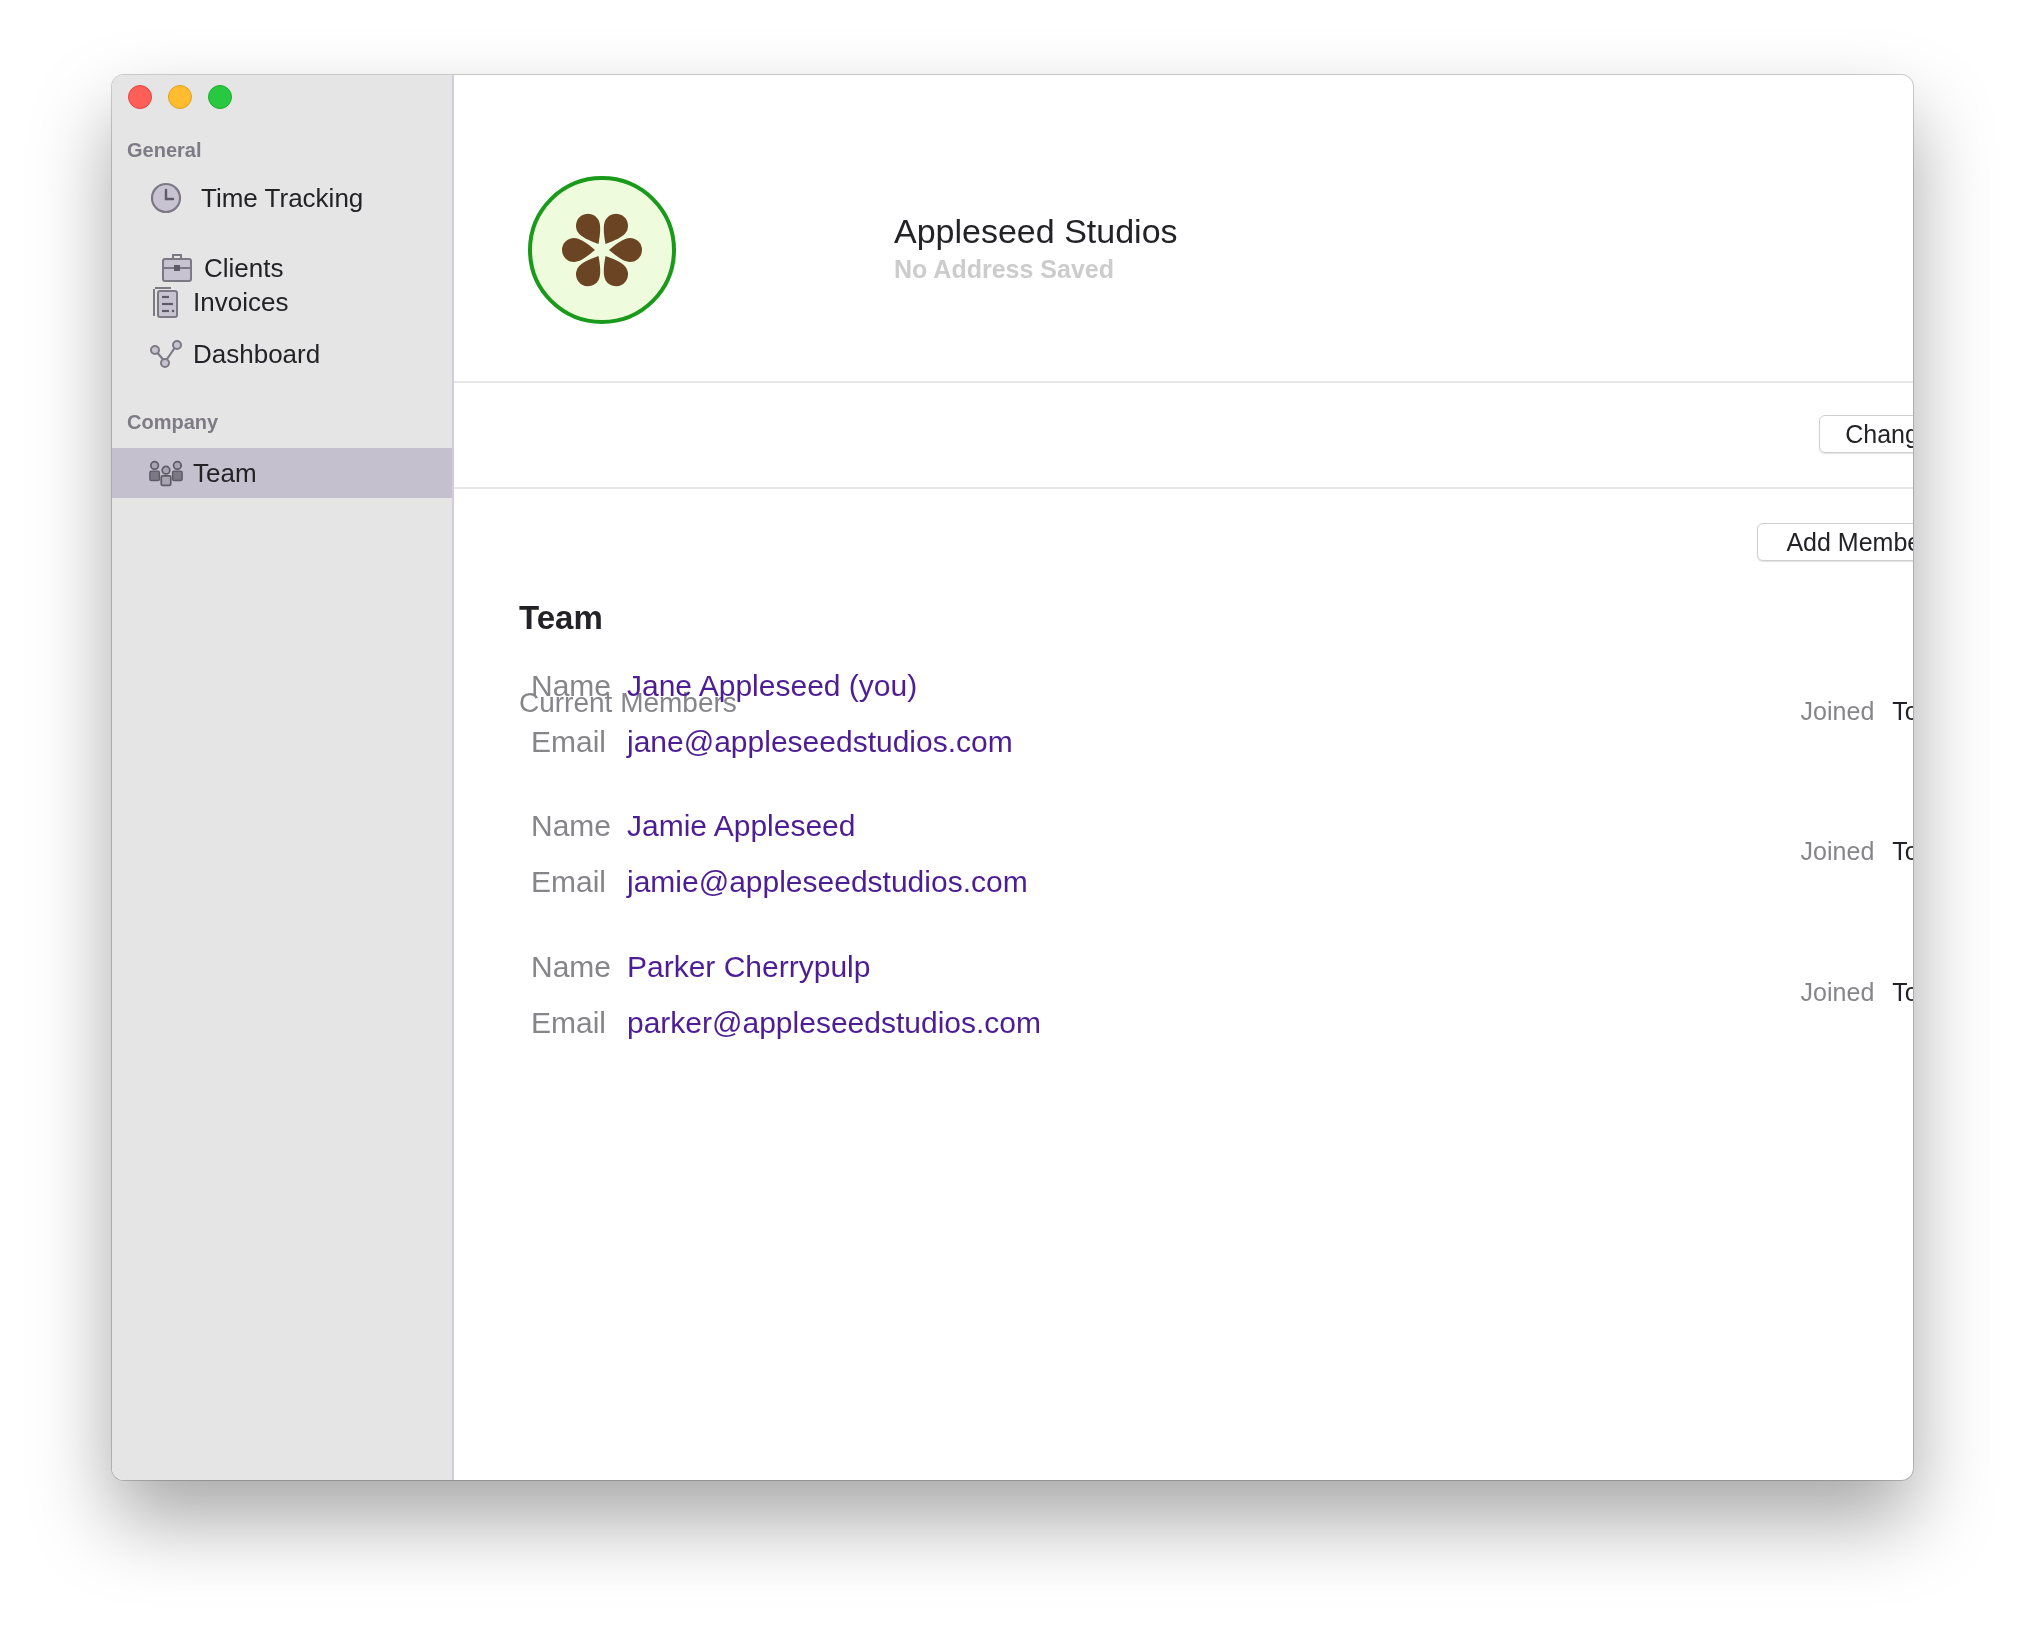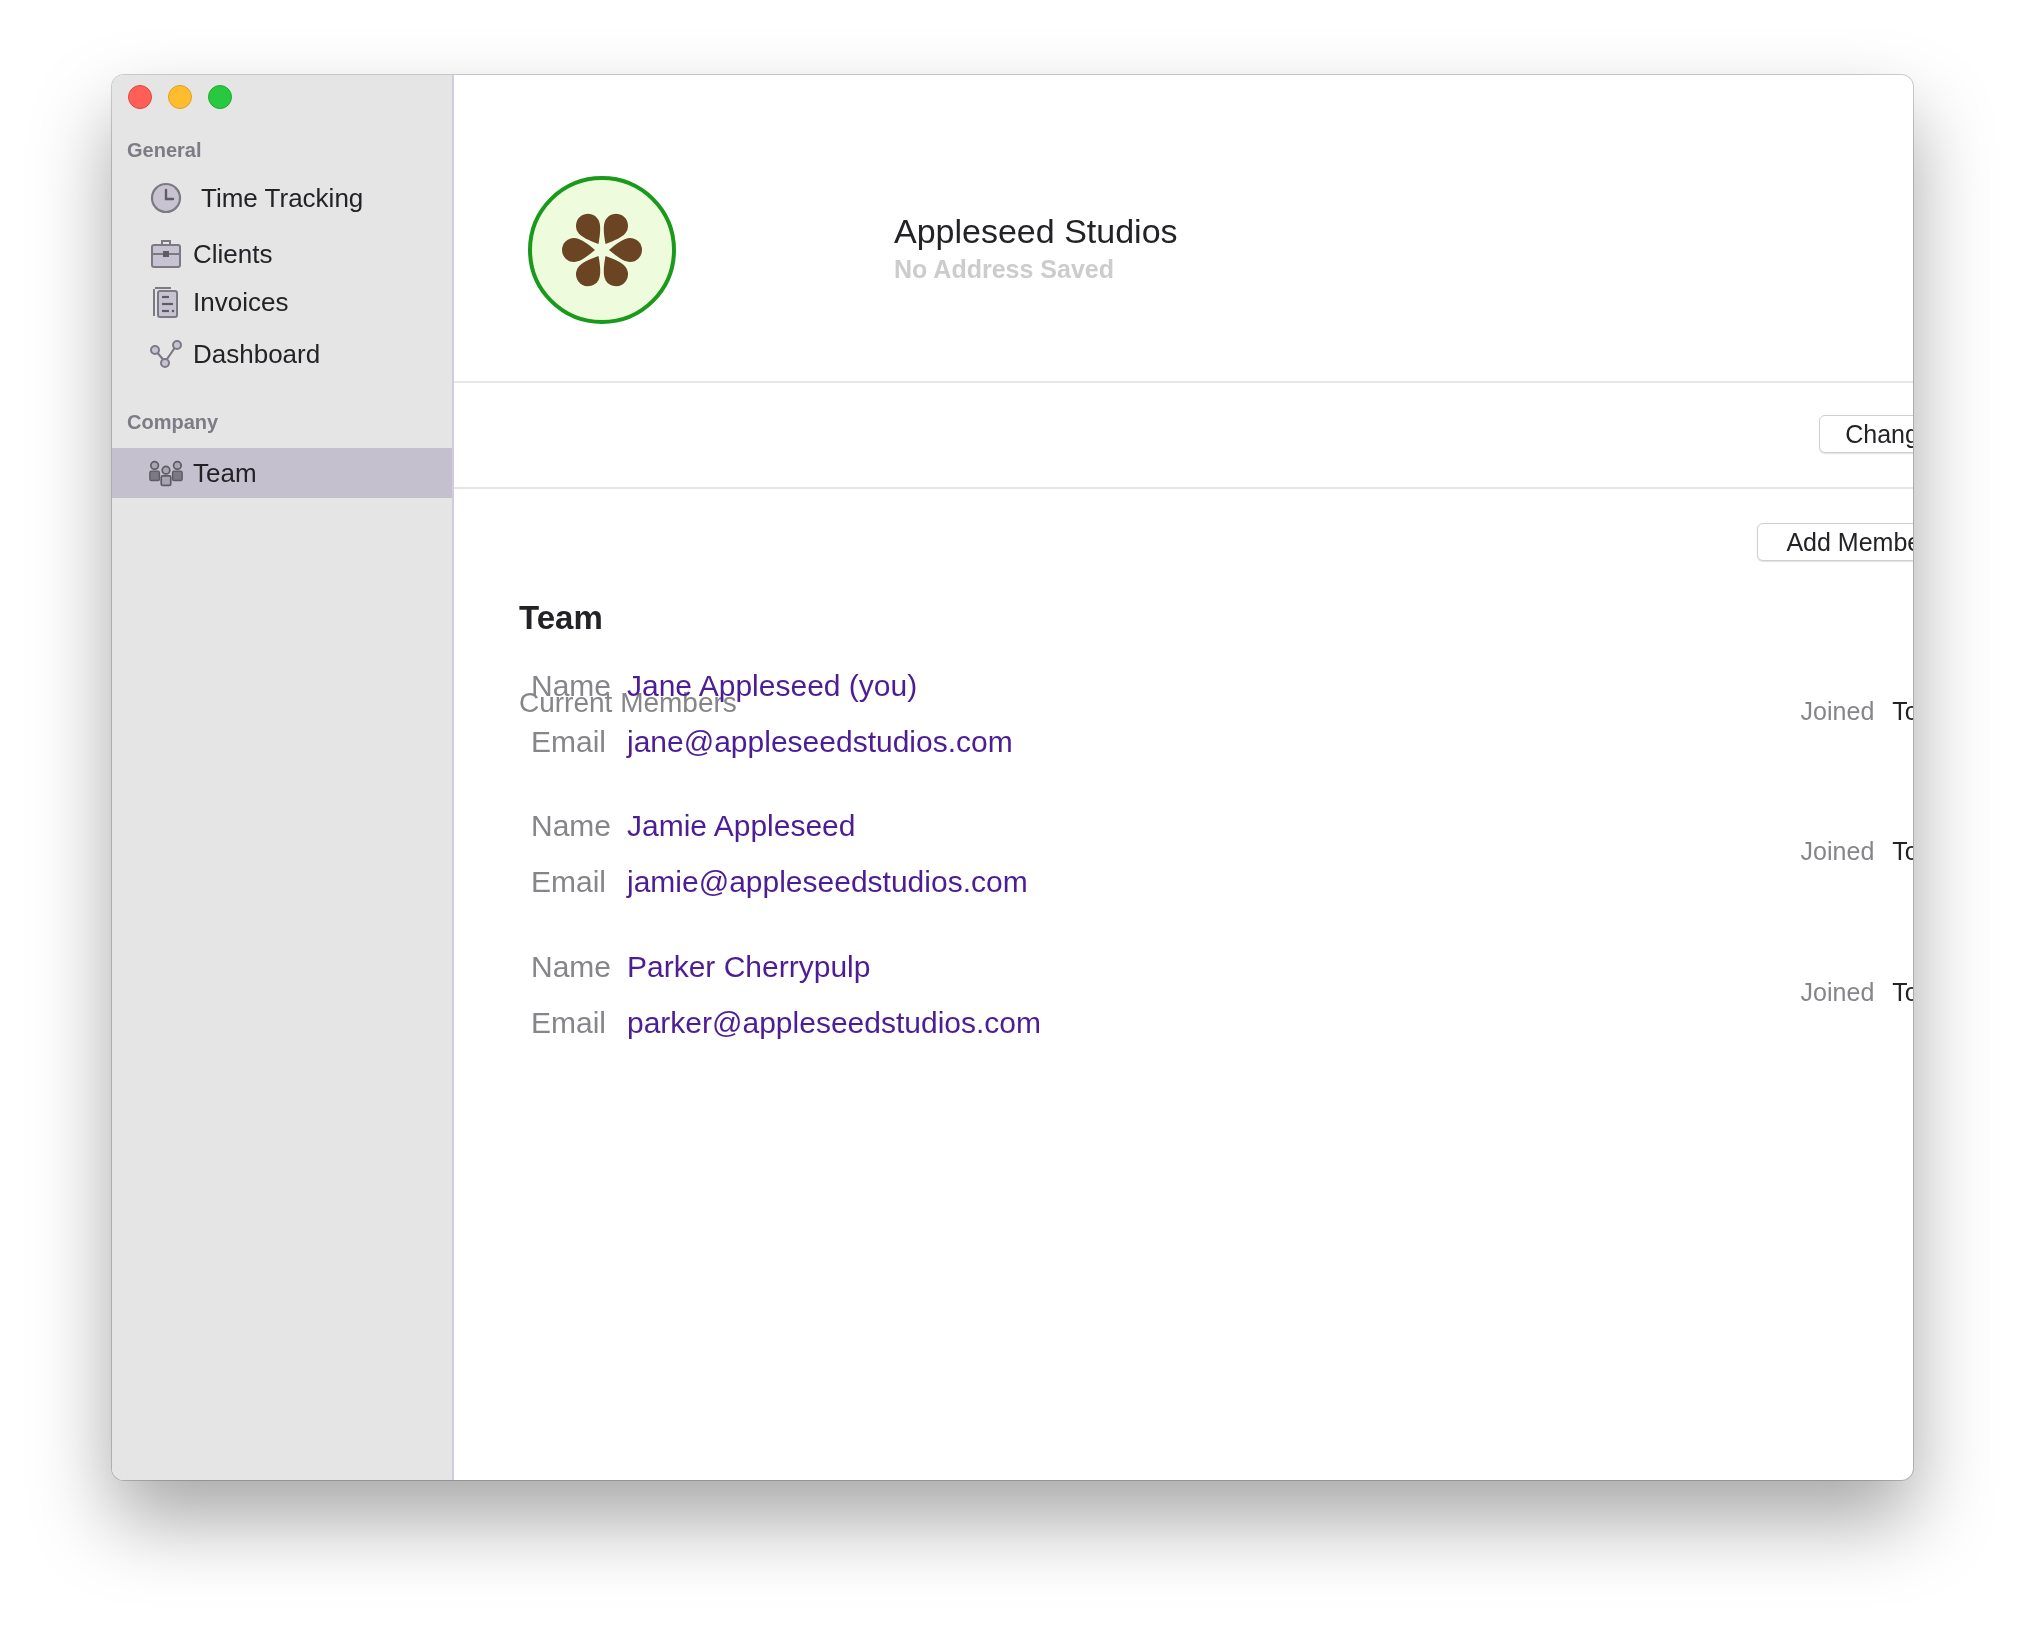--- a/index.html
+++ b/index.html
@@ -85,21 +85,21 @@
     <div class="nav-item" style="top:98px;gap:8px;">
       <span class="icon">
         <svg width="32" height="32" viewBox="0 0 32 32">
             <circle cx="16" cy="16" r="14" fill="#C7C3D0" stroke="#7C7984" stroke-width="2.2"></circle>
             <path d="M16 8 V17 H23" fill="none" stroke="#5E5B66" stroke-width="2.4" stroke-linecap="round"></path>
           </svg>
       </span>
       <span class="label">Time Tracking</span>
     </div>
 
-    <div class="nav-item" style="top:154px;">
+    <div class="nav-item" style="top:168px;padding-left:11px;">
       <span class="icon">
         <svg width="32" height="30" viewBox="0 0 32 30">
             <rect x="12" y="2" width="8" height="5" fill="none" stroke="#7C7984" stroke-width="2"></rect>
             <rect x="2" y="6" width="28" height="22" rx="2" fill="#C7C3D0" stroke="#7C7984" stroke-width="2"></rect>
             <line x1="2" y1="15" x2="30" y2="15" stroke="#7C7984" stroke-width="2"></line>
             <rect x="13" y="12" width="6" height="6" fill="#5E5B66"></rect>
           </svg>
       </span>
       <span class="label">Clients</span>
     </div>

